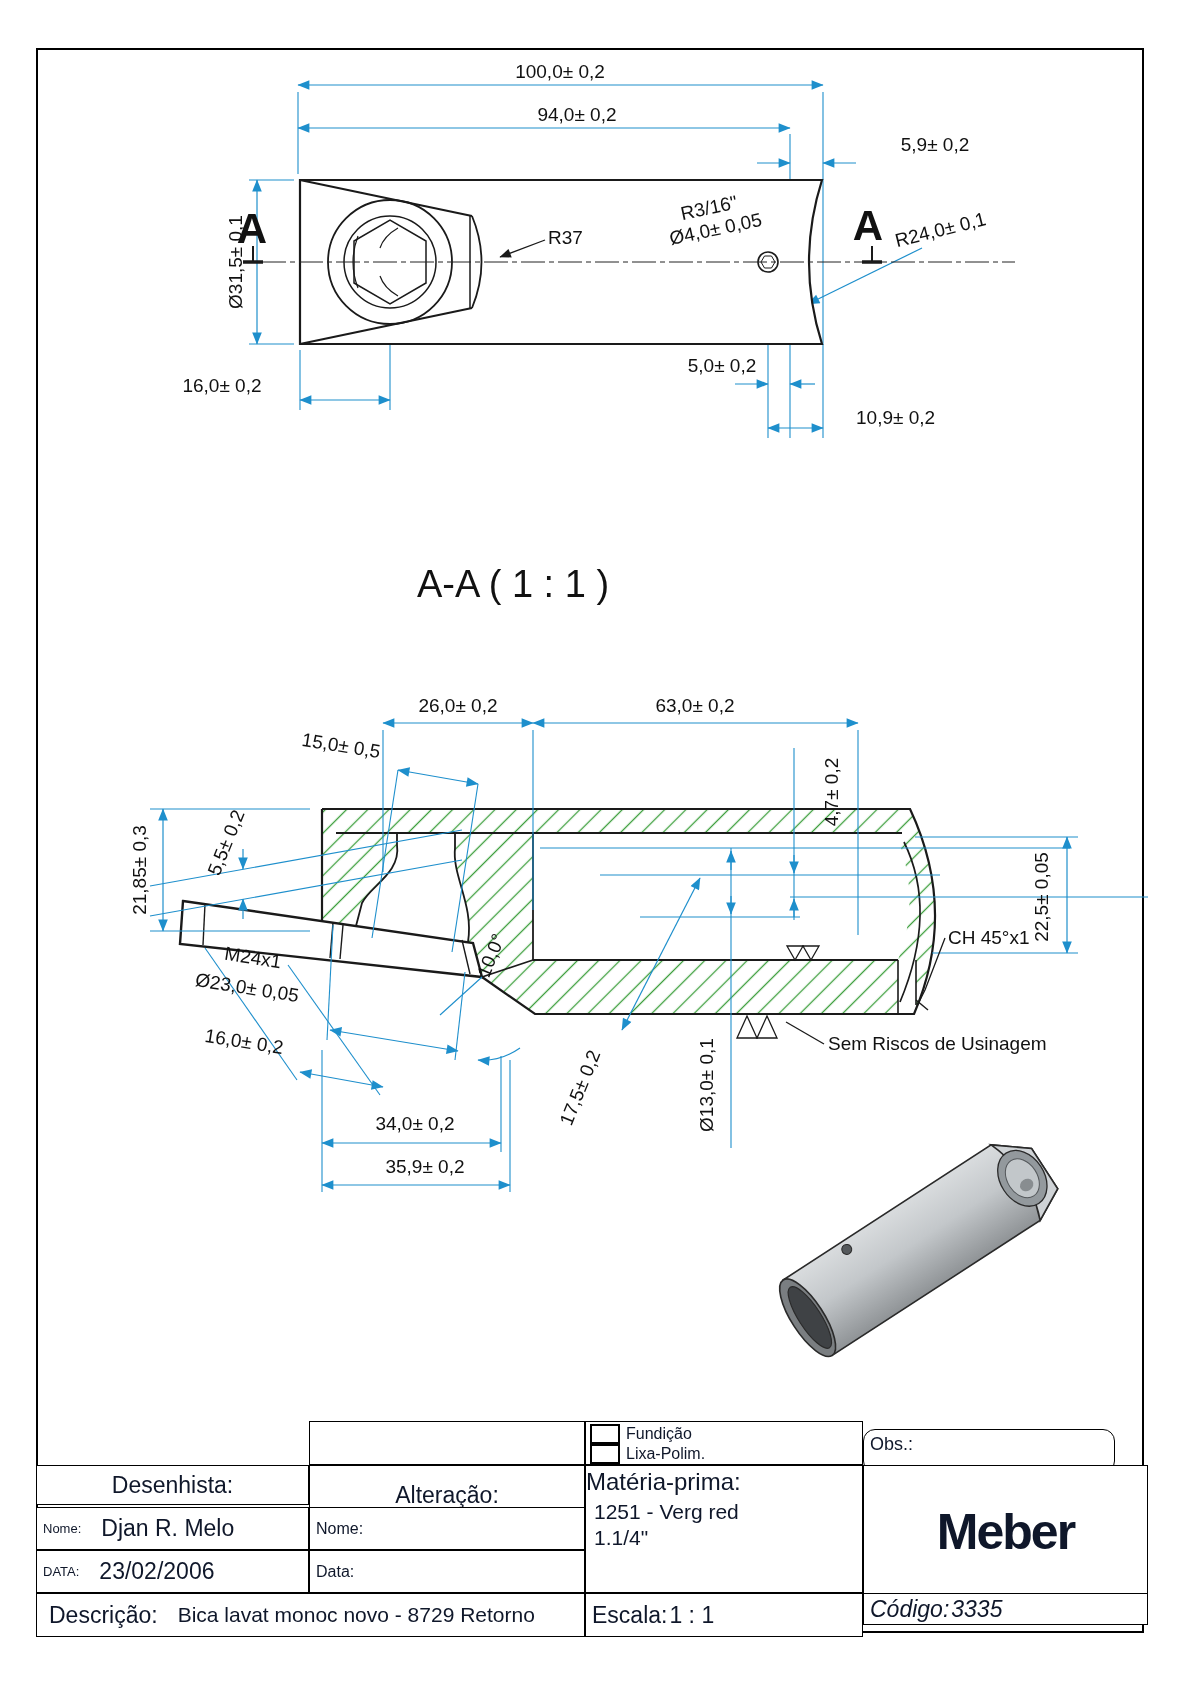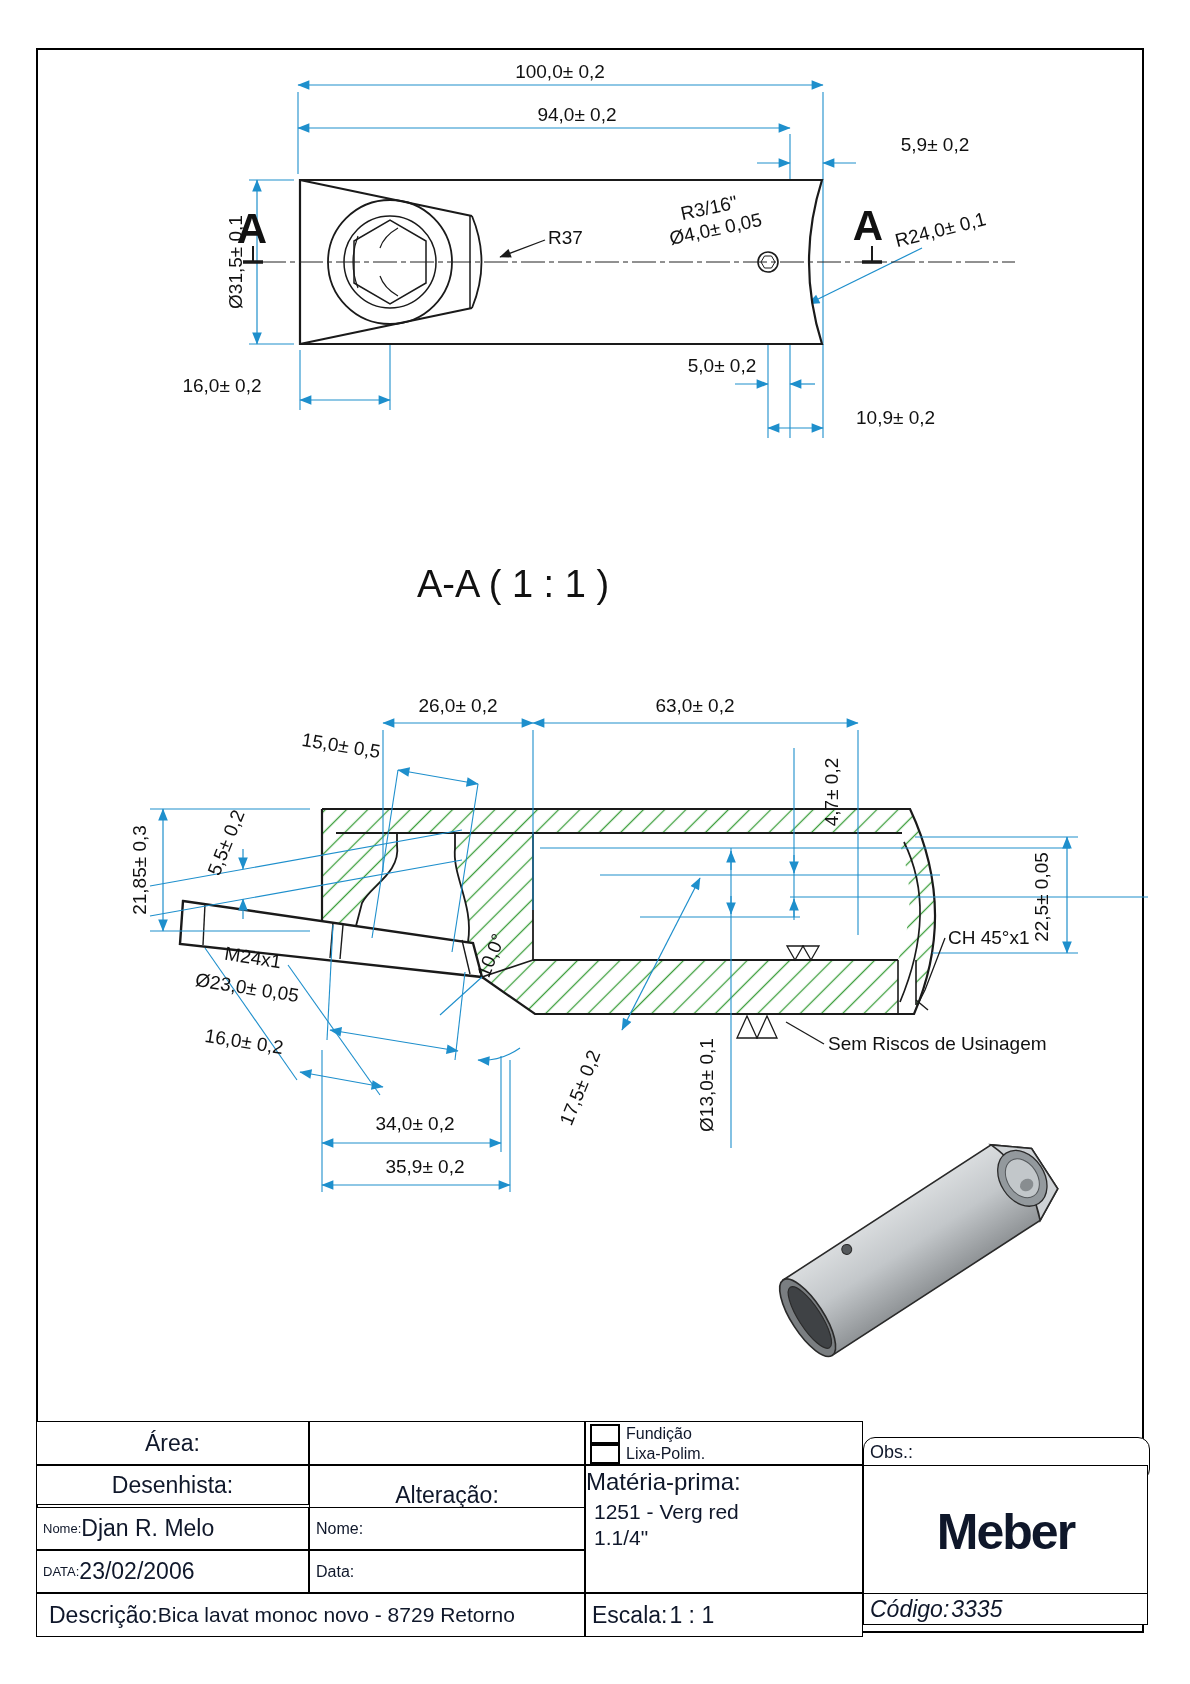--- a/index.html
+++ b/index.html
@@ -10,21 +10,21 @@
   .sec-title{font-size:38px;}
   .a-marker{font-size:42px;font-weight:bold;}
   
   #tblock{position:absolute;left:36px;top:1421px;width:1112px;height:216px;box-sizing:border-box;}
   .cell{position:absolute;box-sizing:border-box;border:1.6px solid #000;background:#fff;}
   .c-center{display:flex;align-items:center;justify-content:center;}
   .lbl-big{font-size:23px;}
   .lbl-small{font-size:13px;}
   .lbl-mid{font-size:16px;}
   .val-big{font-size:23px;}
-  .inline-pair{display:flex;align-items:center;gap:0;padding-left:6px;height:100%;}
+  .inline-pair{display:flex;align-items:center;gap:20px;padding-left:6px;height:100%;}
   .chk-grid{display:grid;grid-template-columns:1fr;grid-template-rows:1fr 1fr;height:100%;padding:2px 4px;box-sizing:border-box;}
   .chk-item{display:flex;align-items:center;gap:6px;font-size:16px;}
   .chk-box{width:26px;height:16px;border:2px solid #000;flex:none;}
   .obs-pad{padding:4px 6px;font-size:18px;}
   .logo-txt{font-size:50px;font-weight:900;letter-spacing:-2px;}
   .mat-line1{font-size:24px;text-align:left;margin-top:2px;}
   .mat-line2{font-size:21px;text-align:left;padding-left:8px;margin-top:4px;}
   .mat-line3{font-size:21px;text-align:left;padding-left:8px;margin-top:2px;}
 </style>
 </head>
@@ -241,23 +241,20 @@
       <ellipse cx="-126" cy="1" rx="11" ry="36" fill="#3f4245" stroke="#2a2a2a" stroke-width="1.2"></ellipse>
       <path d="M120,-45 L152,-20 V28 L120,45 Q138,0 120,-45 Z" fill="#cfd3d6" stroke="#2a2a2a" stroke-width="1.6"></path>
       <ellipse cx="128" cy="0" rx="22" ry="30" fill="#93999d" stroke="#2a2a2a" stroke-width="1.3"></ellipse>
       <ellipse cx="128" cy="0" rx="15" ry="21" fill="#c2c7ca" stroke="#54585b" stroke-width="1"></ellipse>
       <ellipse cx="128" cy="8" rx="7" ry="6" fill="#888d90" stroke="none"></ellipse>
       <circle cx="-58" cy="-36" r="5" fill="#55595c" stroke="#2a2a2a" stroke-width="1"></circle>
     </g>
   </svg>
 
   <div id="tblock">
-    <div class="cell c-center" style="left:0;top:0;width:273px;height:44px;">
-      <span class="lbl-big">Área:</span>
-    </div>
     <div class="cell" style="left:273px;top:0;width:276px;height:44px;"></div>
     <div class="cell" style="left:549px;top:0;width:278px;height:44px;">
       <div class="chk-grid">
         <div class="chk-item">
             <span class="chk-box"></span>
             <span>Fundição</span>
           </div>
         <div class="chk-item">
             <span class="chk-box"></span>
             <span>Lixa-Polim.</span>
@@ -265,21 +262,21 @@
         <div class="chk-item">
             <span class="chk-box"></span>
             <span>Usinagem</span>
           </div>
         <div class="chk-item">
             <span class="chk-box"></span>
             <span>Outros</span>
           </div>
       </div>
     </div>
-    <div class="cell obs-pad" style="left:827px;top:16px;width:287px;height:44px;border-radius:12px;">
+    <div class="cell obs-pad" style="left:827px;top:8px;width:252px;height:44px;border-radius:12px;">
       <span>Obs.:</span>
     </div>
 
     <div class="cell c-center" style="left:0;top:44px;width:273px;height:40px;">
       <span class="lbl-big">Desenhista:</span>
     </div>
     <div class="cell c-center" style="left:273px;top:44px;width:276px;height:60px;">
       <span class="lbl-big">Alteração:</span>
     </div>
     <div class="cell" style="left:549px;top:44px;width:278px;height:128px;">

